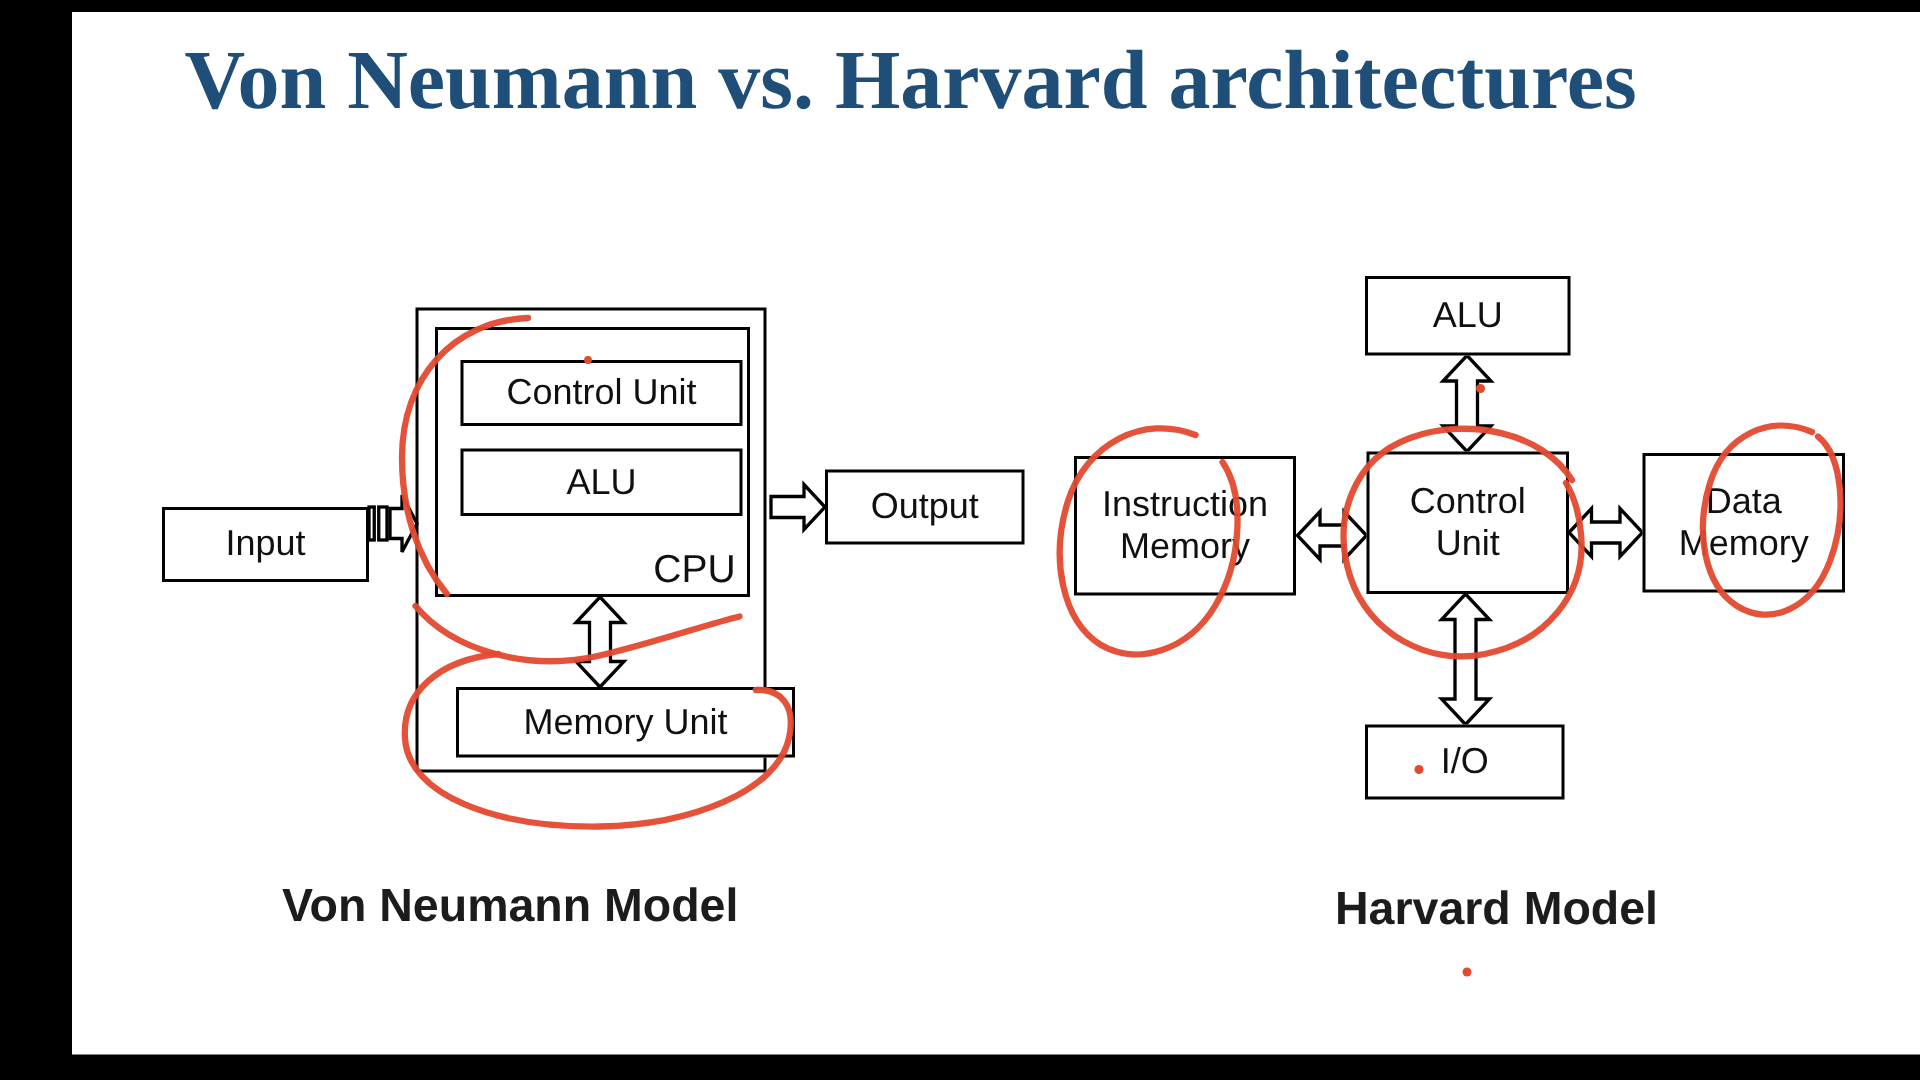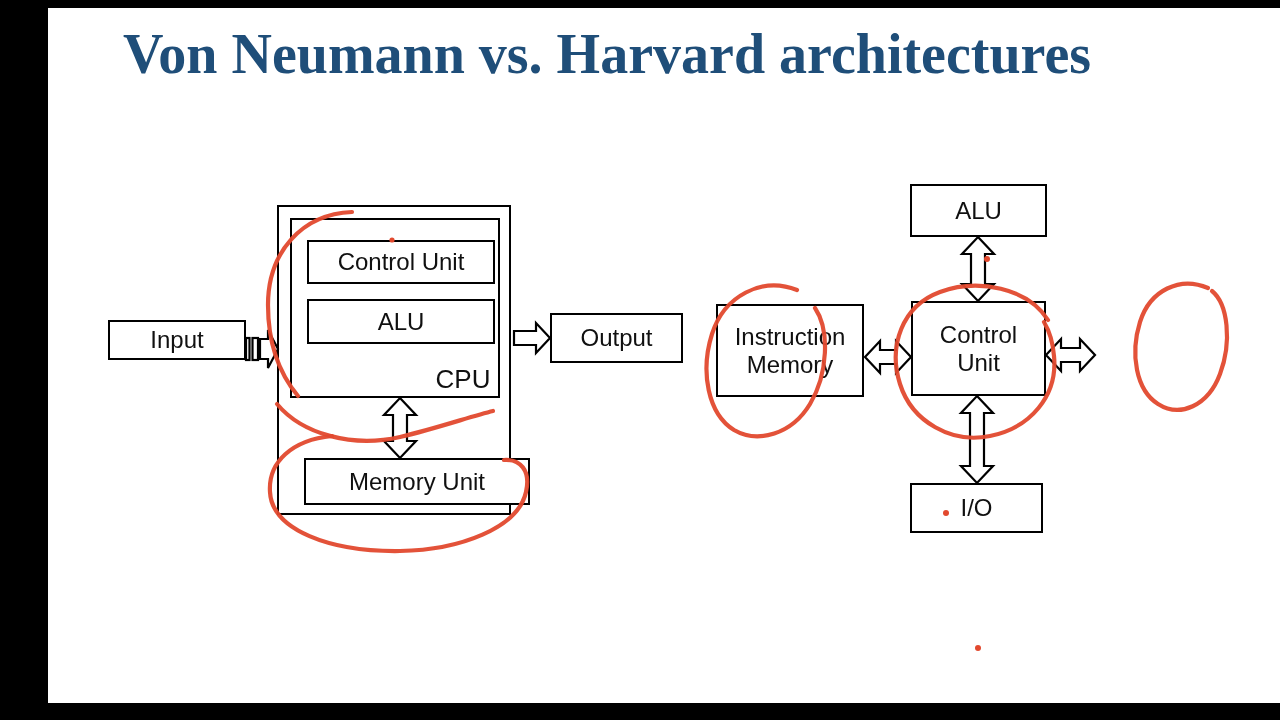--- a/index.html
+++ b/index.html
@@ -29,21 +29,21 @@
     position:absolute; border:2.5px solid var(--ink); background:#fff;
     display:flex; align-items:center; justify-content:center; text-align:center;
     font-size:24px; color:#101010; line-height:1.15; z-index:10;
   }
   .frame{background:transparent; z-index:8;}
   .vn-outer{left:237px; top:205px; width:234px; height:310px;}
   .vn-inner{left:250px; top:218px; width:210px; height:180px;}
   .vn-cu   {left:267px; top:240px; width:188px; height:44px;}
   .vn-alu  {left:267px; top:299px; width:188px; height:45px;}
   .vn-mem  {left:264px; top:458px; width:226px; height:47px;}
-  .vn-input{left:68px;  top:320px; width:138px; height:40px;}
+  .vn-input{left:68px;  top:338px; width:138px; height:50px;}
   .vn-out  {left:510px; top:313px; width:133px; height:50px;}
   .cpu-label{
     position:absolute; left:392px; top:364px; width:62px; z-index:11;
     font-size:26px; color:#101010; text-align:center;
   }
 
   .hv-alu{left:870px;  top:184px; width:137px; height:53px;}
   .hv-im {left:676px;  top:304px; width:148px; height:93px; padding:0 6px;}
   .hv-cu {left:871px;  top:301px; width:135px; height:95px; padding:0 14px;}
   .hv-dm {left:1055px; top:302px; width:135px; height:93px; padding:0 20px;}
@@ -102,33 +102,38 @@
   <div class="cpu-label">CPU</div>
   <div class="dbox vn-mem">
     <span>Memory Unit</span>
   </div>
   <div class="dbox vn-input">
     <span>Input</span>
   </div>
   <div class="dbox vn-out">
     <span>Output</span>
   </div>
+  <div class="model-label vn-model">Von Neumann Model</div>
 
   <div class="dbox hv-alu">
     <span>ALU</span>
   </div>
   <div class="dbox hv-im">
     <span>Instruction Memory</span>
   </div>
   <div class="dbox hv-cu">
     <span>Control Unit</span>
   </div>
+  <div class="dbox hv-dm">
+    <span>Data Memory</span>
+  </div>
   <div class="dbox hv-io">
     <span>I/O</span>
   </div>
+  <div class="model-label hv-model">Harvard Model</div>
 
   <svg class="layer scribbles" width="1280" height="720">
     <path class="scribble" d="M 312 212 C 262 214, 228 252, 228 305 C 228 340, 238 372, 258 396"></path>
     <path class="scribble" d="M 237 404 C 262 434, 312 448, 360 437 C 398 428, 432 416, 453 411"></path>
     <path class="scribble" d="M 292 436 C 252 440, 228 462, 230 492 C 232 530, 290 552, 360 551 C 420 550, 478 528, 486 492 C 491 470, 480 459, 464 460"></path>
     <circle class="reddot" cx="352" cy="240" r="2.6"></circle>
 
     <path class="scribble" d="M 757 290 C 722 276, 684 296, 672 334 C 660 372, 668 414, 694 430 C 718 444, 752 434, 770 404 C 788 374, 790 330, 775 308"></path>
     <path class="scribble" d="M 1008 320 C 988 288, 938 278, 900 292 C 862 306, 848 346, 860 384 C 872 422, 912 444, 950 436 C 990 428, 1018 396, 1014 356 C 1013 344, 1010 332, 1004 322"></path>
     <path class="scribble" d="M 1168 288 C 1140 276, 1110 290, 1100 322 C 1090 354, 1096 390, 1118 404 C 1140 418, 1168 406, 1180 374 C 1192 342, 1188 304, 1172 291"></path>

